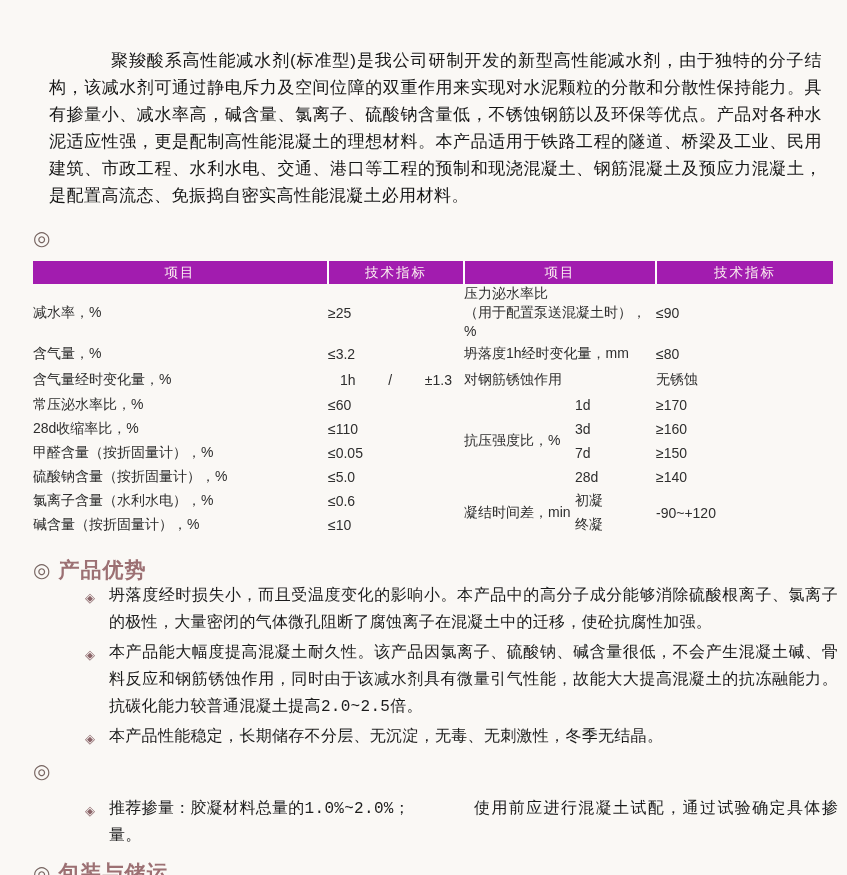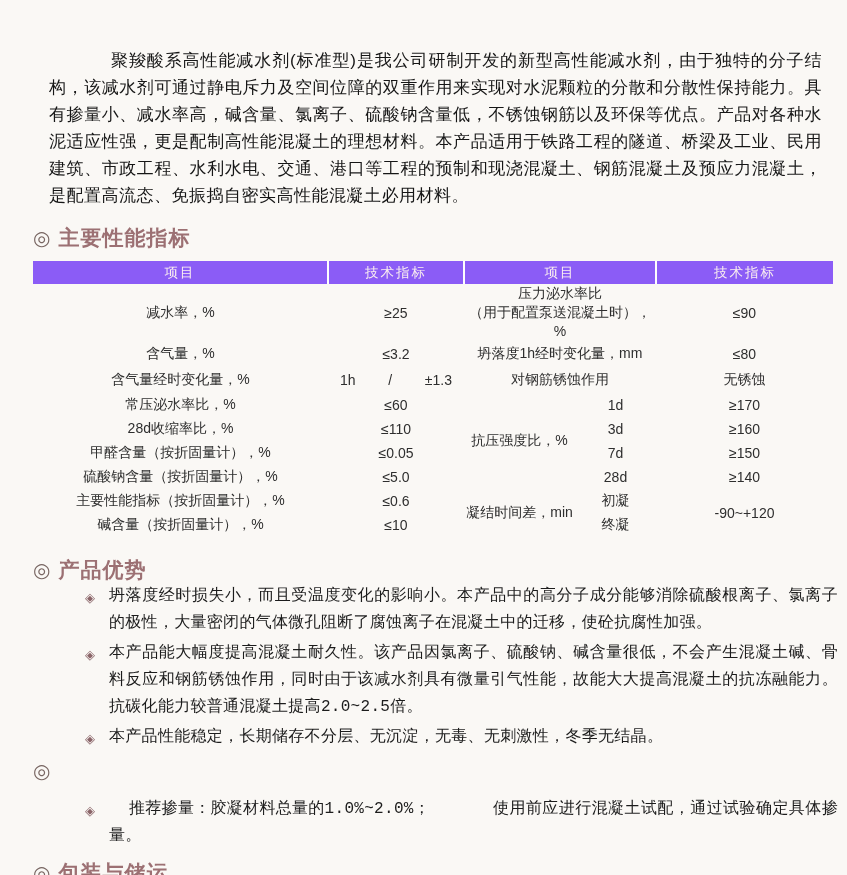--- a/index.html
+++ b/index.html
@@ -31,61 +31,60 @@
   .sec-usage{margin-top:6px;}
   .sec-pack{margin-top:10px;}
 
   
   table.perf{
     border-collapse:collapse;table-layout:fixed;
     width:800px;margin-top:10px;
     font-size:14px;color:#2e2e2e;
   }
   table.perf thead th{
-    background:#8b5cf6;color:#faeef0;
+    background:#a21caf;color:#faeef0;
     font-weight:normal;font-size:13.5px;
     height:23px;padding:0;
     border-left:2px solid #fdfdfd;
     letter-spacing:2px;
   }
   table.perf thead th:first-child{border-left:none;}
   table.perf td{
-    text-align:center;vertical-align:middle;
+    text-align:left;vertical-align:middle;
     padding:0;border:none;
   }
   tr.rA{height:44px;}
   tr.rB{height:26px;}
   tr.rC{height:24px;}
   .two-line span{display:block;line-height:19px;}
   .split{display:flex;justify-content:space-between;padding:0 12px;}
 
   
   ul.bullets{list-style:none;margin:0;padding:0;}
   .adv{margin-top:10px;}
   .adv li + li{margin-top:3px;}
   .bullet{display:flex;font-size:16px;line-height:27px;color:#1c1c1c;}
   .bullet .dia{
     flex:none;width:24px;margin-left:52px;
     color:#8a6468;font-size:13px;padding-top:1px;
   }
   .bullet .txt{text-align:justify;letter-spacing:.3px;font-family:Liberation Mono, monospace;}
   .usage-line{margin-top:12px;}
-  .u-left{display:inline-block;min-width:354px;margin-left:20px;}
+  .u-left{display:inline-block;min-width:354px;}
   .pack{margin-top:8px;}
 </style>
 </head>
 <body>
 
 <div class="page">
 
   <p class="intro">聚羧酸系高性能减水剂(标准型)是我公司研制开发的新型高性能减水剂，由于独特的分子结构，该减水剂可通过静电斥力及空间位障的双重作用来实现对水泥颗粒的分散和分散性保持能力。具有掺量小、减水率高，碱含量、氯离子、硫酸钠含量低，不锈蚀钢筋以及环保等优点。产品对各种水泥适应性强，更是配制高性能混凝土的理想材料。本产品适用于铁路工程的隧道、桥梁及工业、民用建筑、市政工程、水利水电、交通、港口等工程的预制和现浇混凝土、钢筋混凝土及预应力混凝土，是配置高流态、免振捣自密实高性能混凝土必用材料。</p>
 
   <h2 class="section sec-perf">
     <span class="marker">◎</span>
-    <span>主要性能指标</span>
   </h2>
 
   <table class="perf">
     <colgroup>
       <col style="width:295px">
         <col style="width:136px">
         <col style="width:111px">
         <col style="width:81px">
         <col style="width:177px">
     </colgroup>
@@ -144,21 +143,21 @@
         <td>7d</td>
         <td>≥150</td>
       </tr>
       <tr class="rC">
         <td>硫酸钠含量（按折固量计），%</td>
         <td>≤5.0</td>
         <td>28d</td>
         <td>≥140</td>
       </tr>
       <tr class="rC">
-        <td>主要性能指标（按折固量计），%</td>
+        <td>氯离子含量（水利水电），%</td>
         <td>≤0.6</td>
         <td rowspan="2">凝结时间差，min</td>
         <td>初凝</td>
         <td rowspan="2">-90~+120</td>
       </tr>
       <tr class="rC">
         <td>碱含量（按折固量计），%</td>
         <td>≤10</td>
         <td>终凝</td>
       </tr>

